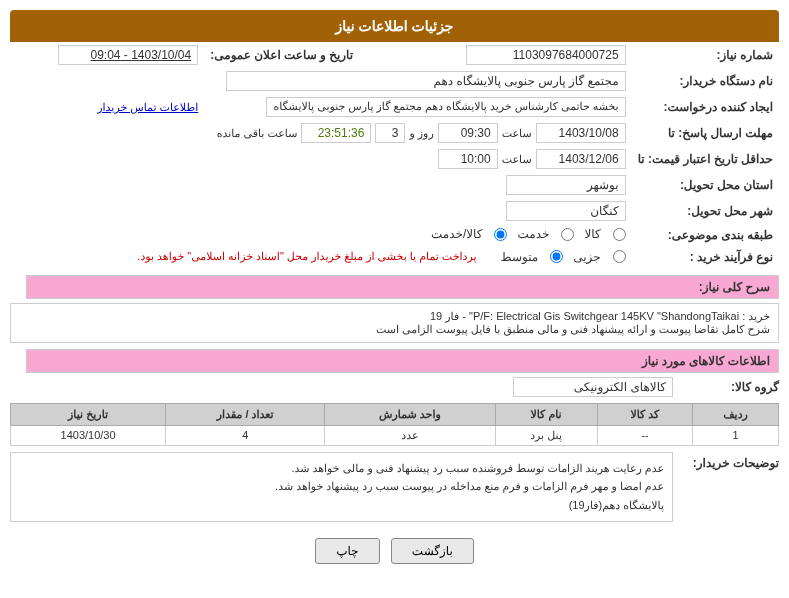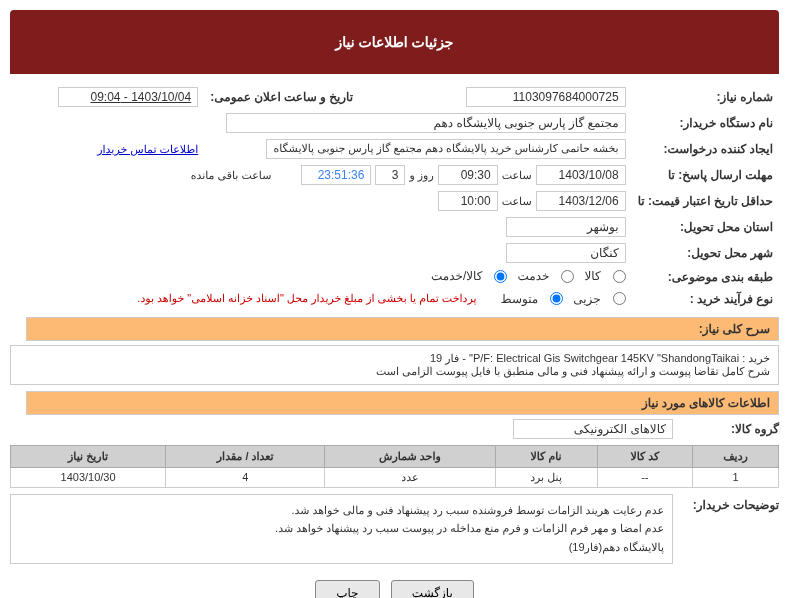--- a/index.html
+++ b/index.html
@@ -11,28 +11,27 @@
       color: #333;
     }
     .page-container {
       width: 789px;
       min-height: 598px;
       background: #fff;
       margin: 0 auto;
       padding: 10px;
     }
     .header-bar {
-      background: #7f1d1d;
+      background: #a16207;
       color: #fff;
       text-align: center;
-      padding: 24px 10px;
+      padding: 8px 10px;
       font-size: 14px;
       font-weight: bold;
       border-radius: 4px 4px 0 0;
-      margin-bottom: 10px;
     }
     .info-table {
       width: 100%;
       border-collapse: collapse;
       margin-bottom: 8px;
       font-size: 12px;
     }
     .info-table td {
       padding: 3px 6px;
       vertical-align: middle;
@@ -47,21 +46,21 @@
     .value-box {
       background: #fff;
       border: 1px solid #ccc;
       padding: 2px 6px;
       min-height: 20px;
       display: inline-block;
       min-width: 80px;
       text-align: right;
     }
     .section-title {
-      background: #fdba74;
+      background: #f9a8d4;
       border: 1px solid #ccc;
       padding: 4px 8px;
       font-weight: bold;
       margin: 6px 0 4px 16px;
       font-size: 12px;
     }
     .sarj-box {
       border: 1px solid #ccc;
       padding: 6px 8px;
       background: #fff;
@@ -130,21 +129,21 @@
       display: flex;
       align-items: center;
       gap: 12px;
     }
     .link-text {
       color: #0000cc;
       text-decoration: underline;
       cursor: pointer;
       font-size: 11px;
     }
-    .green-text { color: #3b82f6; margin-left: 26px; }
+    .green-text { color: #4d7c0f; }
   </style>
 </head>
 <body>
 
 <div class="page-container">
 
   <div class="header-bar">جزئیات اطلاعات نیاز</div>
 
   <table class="info-table">
 

